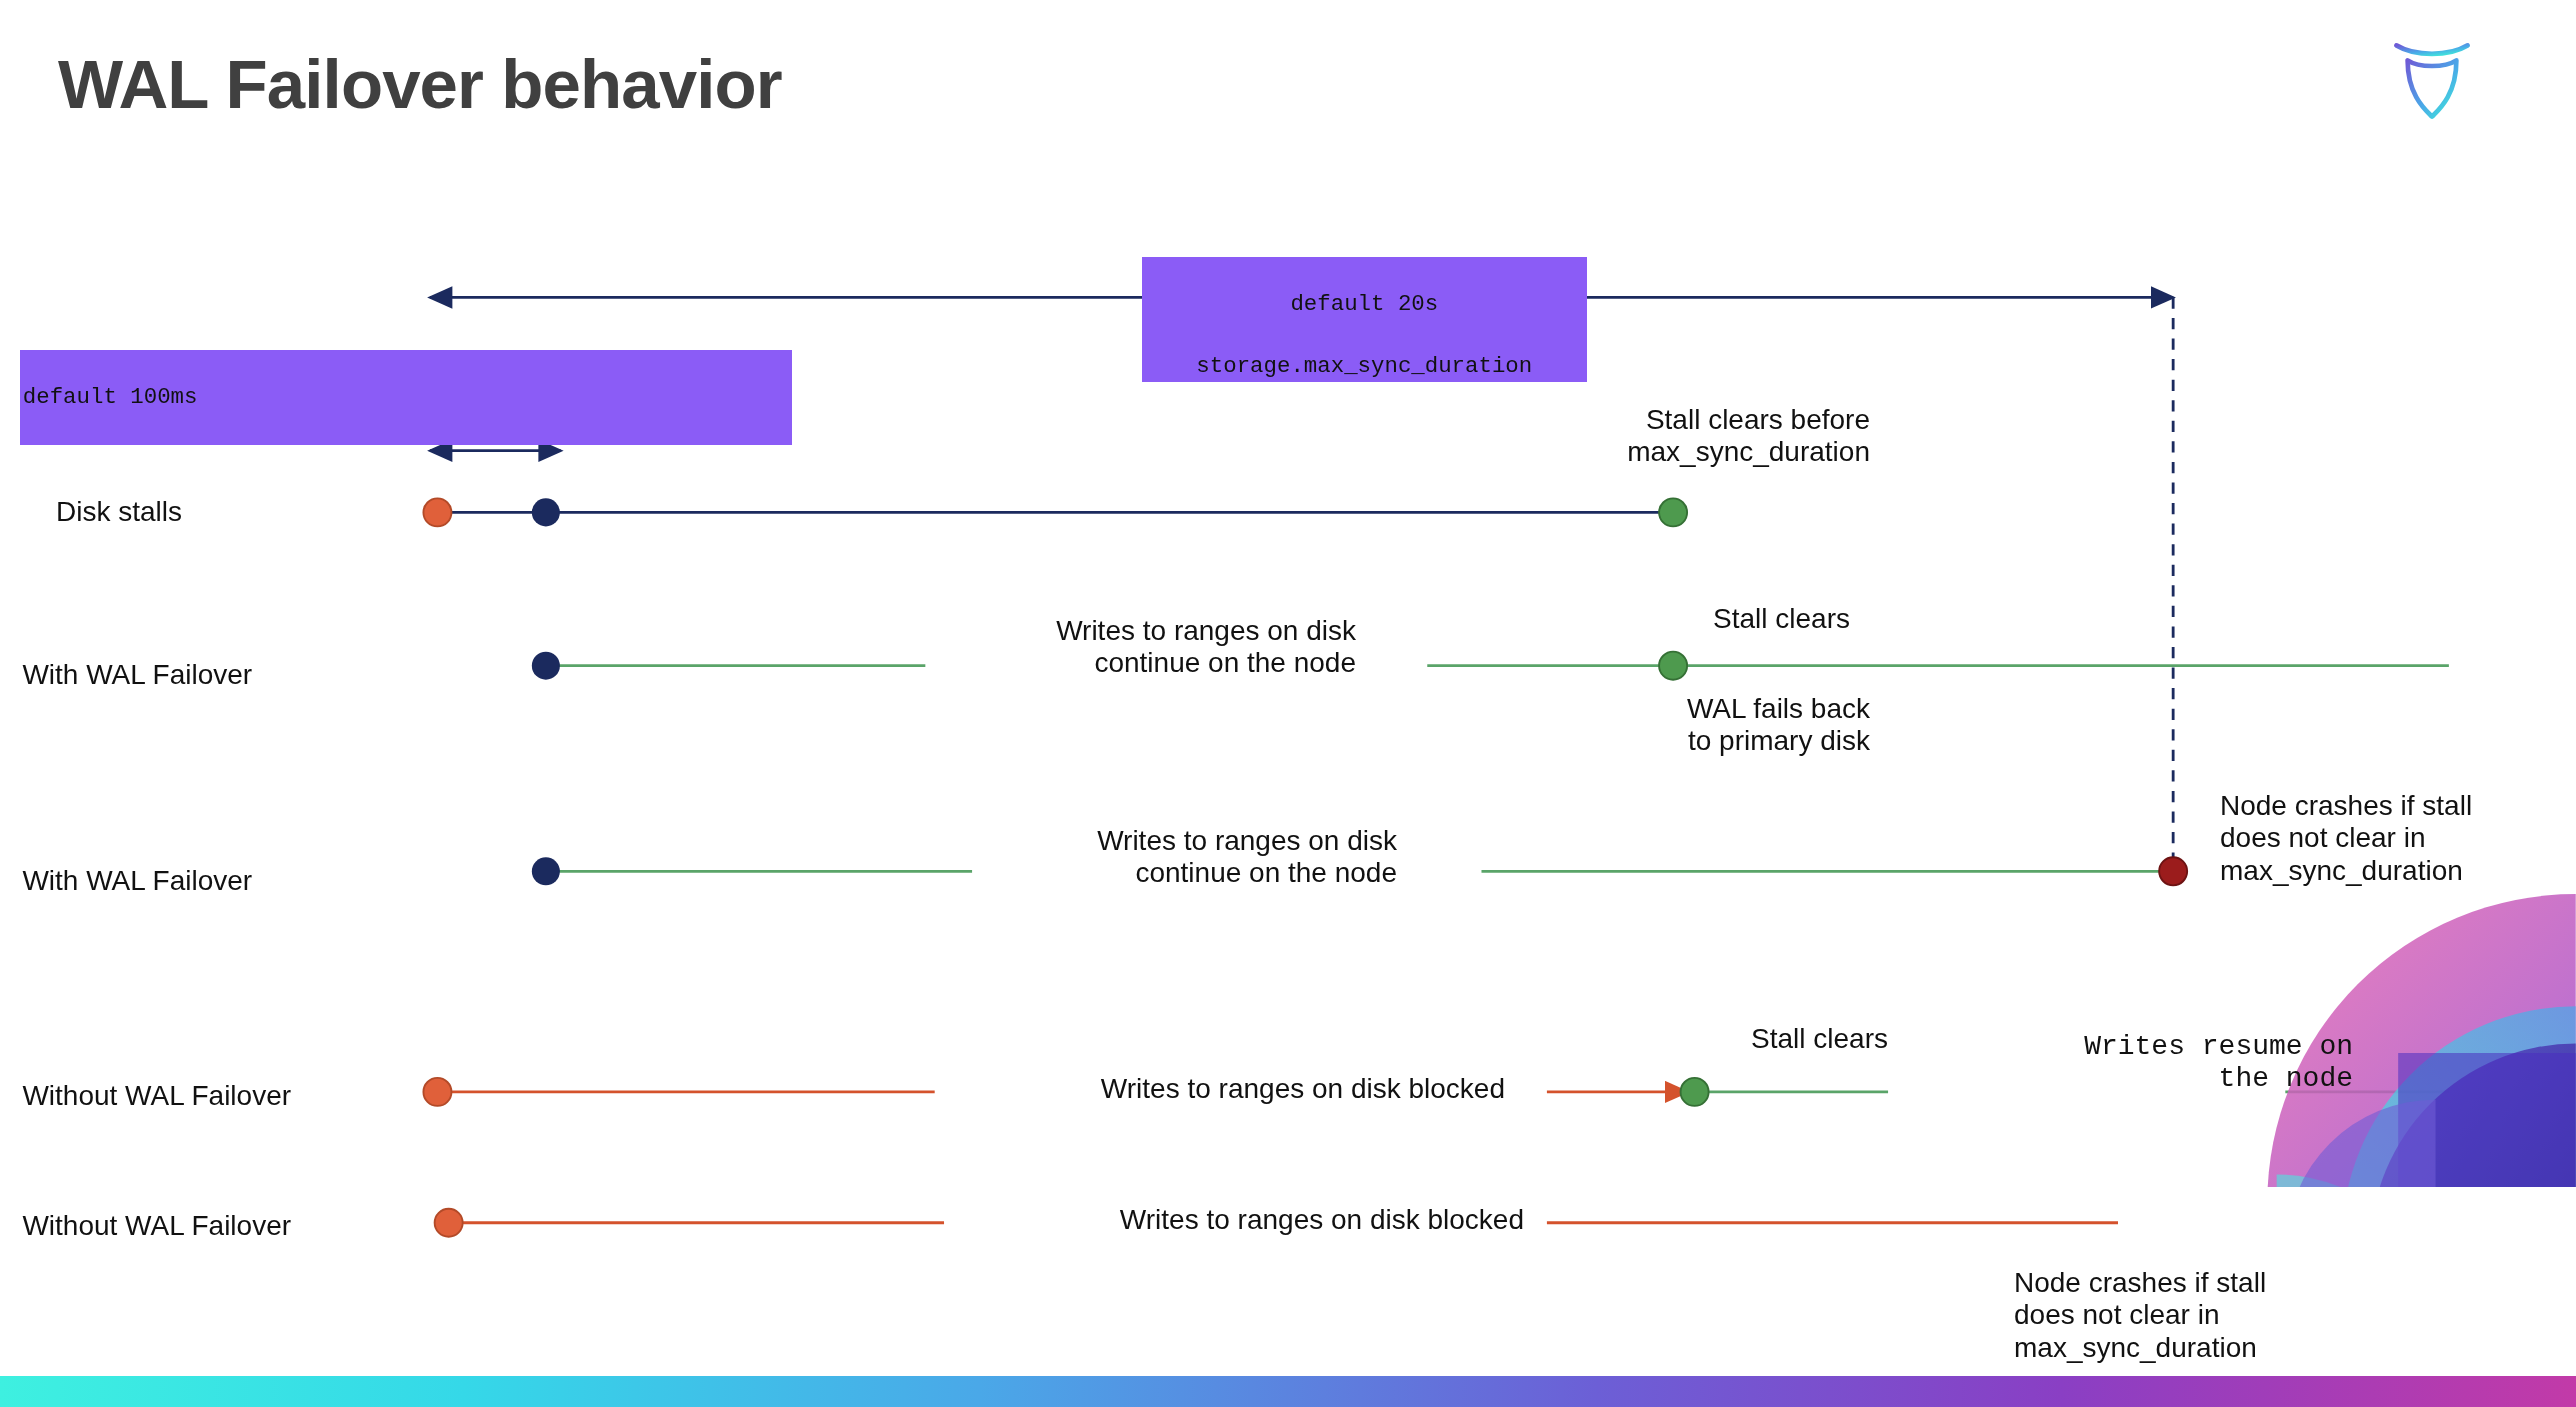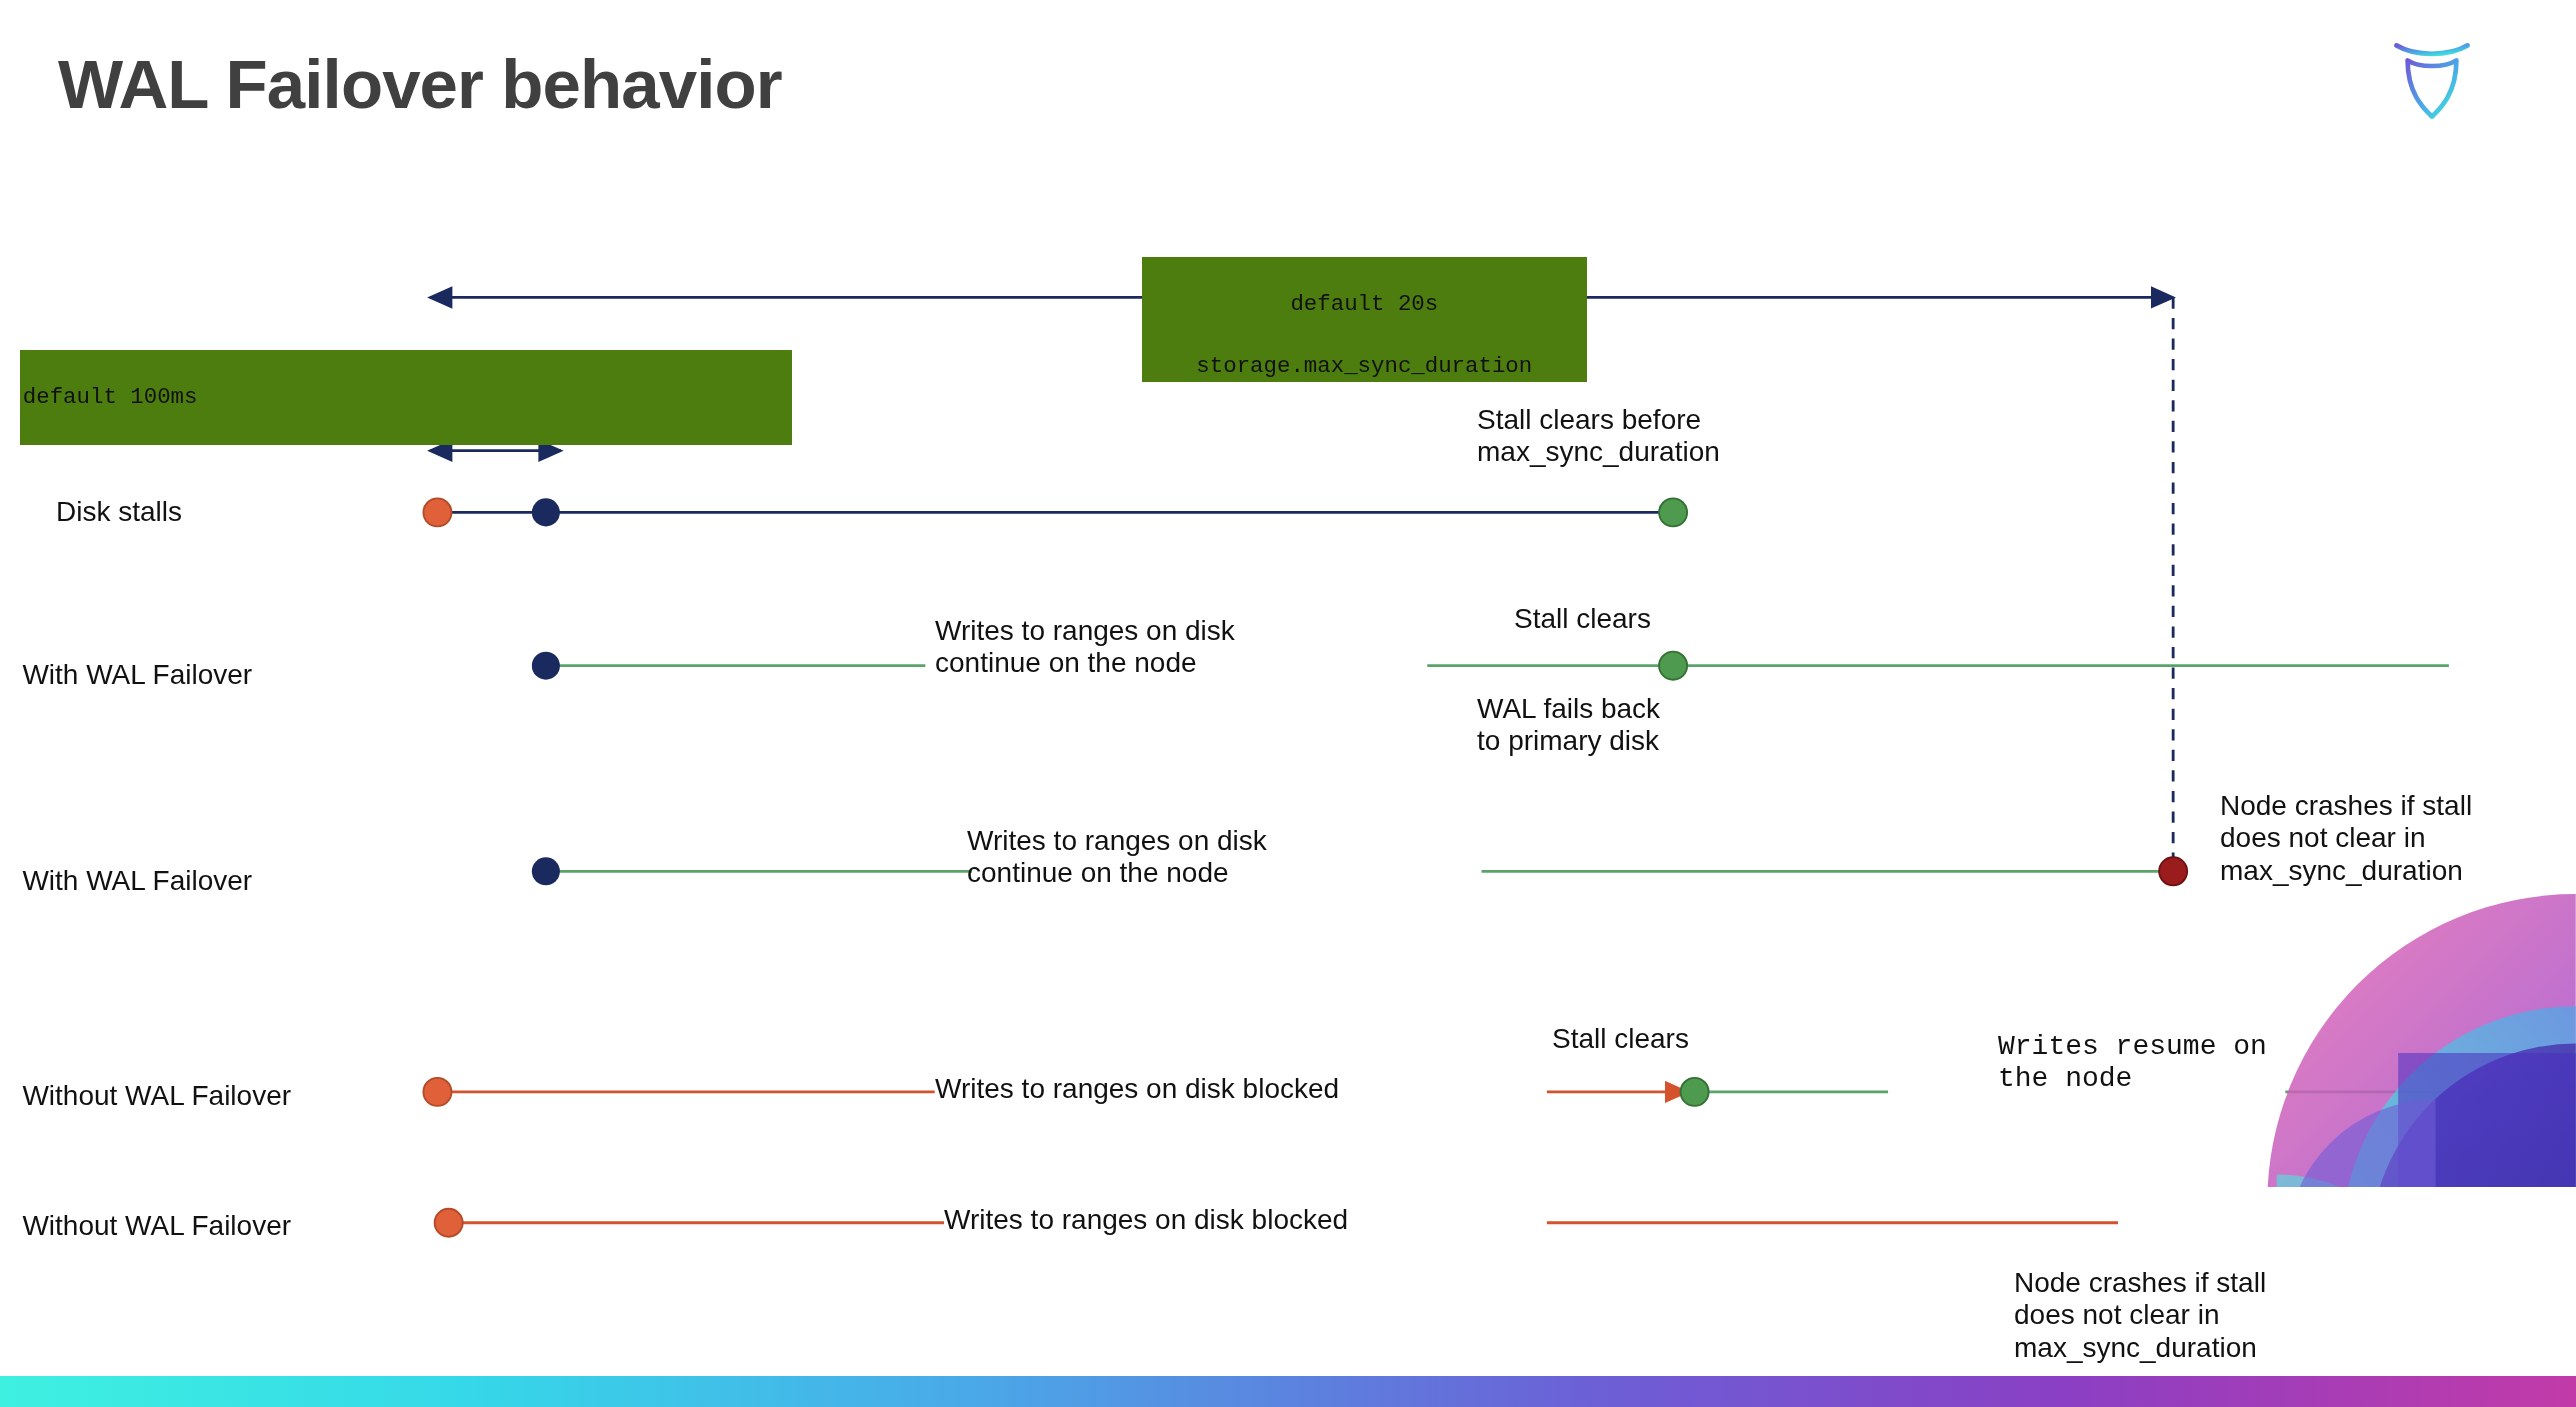--- a/index.html
+++ b/index.html
@@ -28,27 +28,27 @@
 
   
   .lbl{
     position:absolute;
     font-size:28px;
     color:#111111;
     line-height:1.16;
     white-space:pre-line;
   }
   .lbl.right{}
-  .lbl.center{text-align:left;}
+  .lbl.center{text-align:right;}
   .mono{
     position:absolute;
     font-family:"Liberation Mono", monospace;
     font-size:22.4px;
     color:#111111;
-    background:#4d7c0f;
+    background:#8b5cf6;
     line-height:1.38;
     white-space:pre-line;
     padding:0.9px 2.8px;
   }
   .mono.center{text-align:center;}
 
   
   .corner-art{
     position:absolute;right:0;bottom:56px;width:580px;height:486px;
     overflow:hidden;pointer-events:none;

